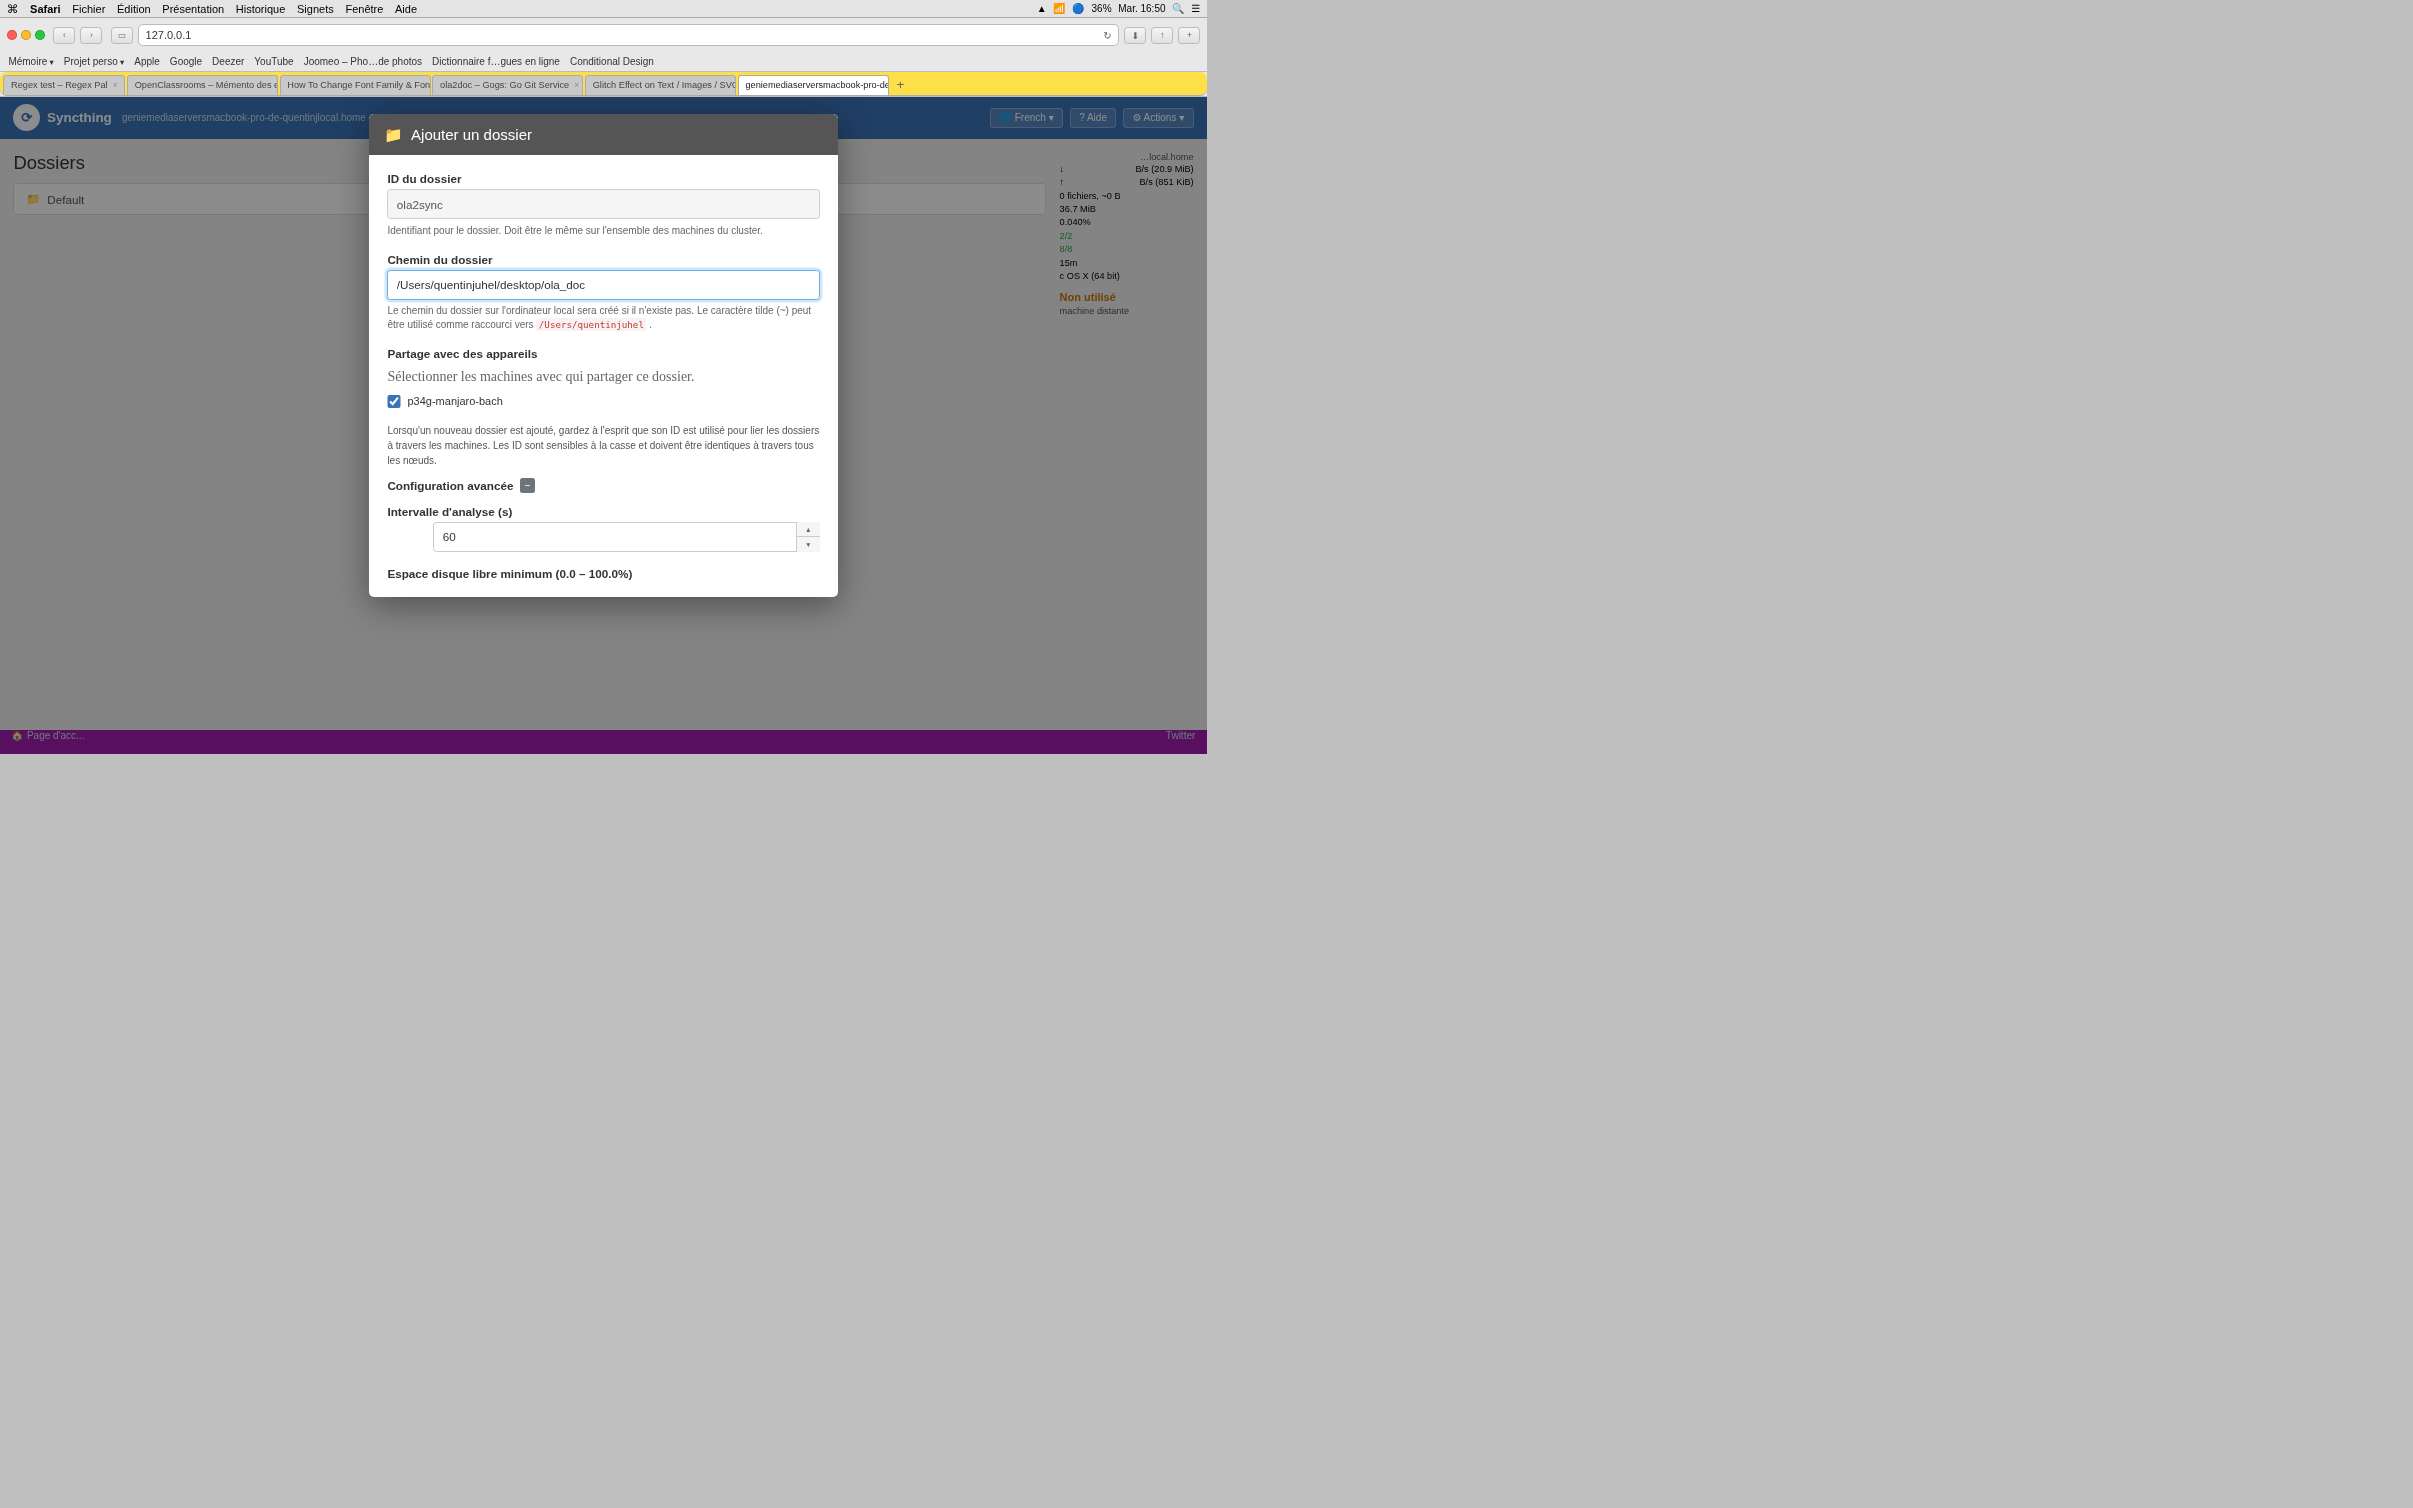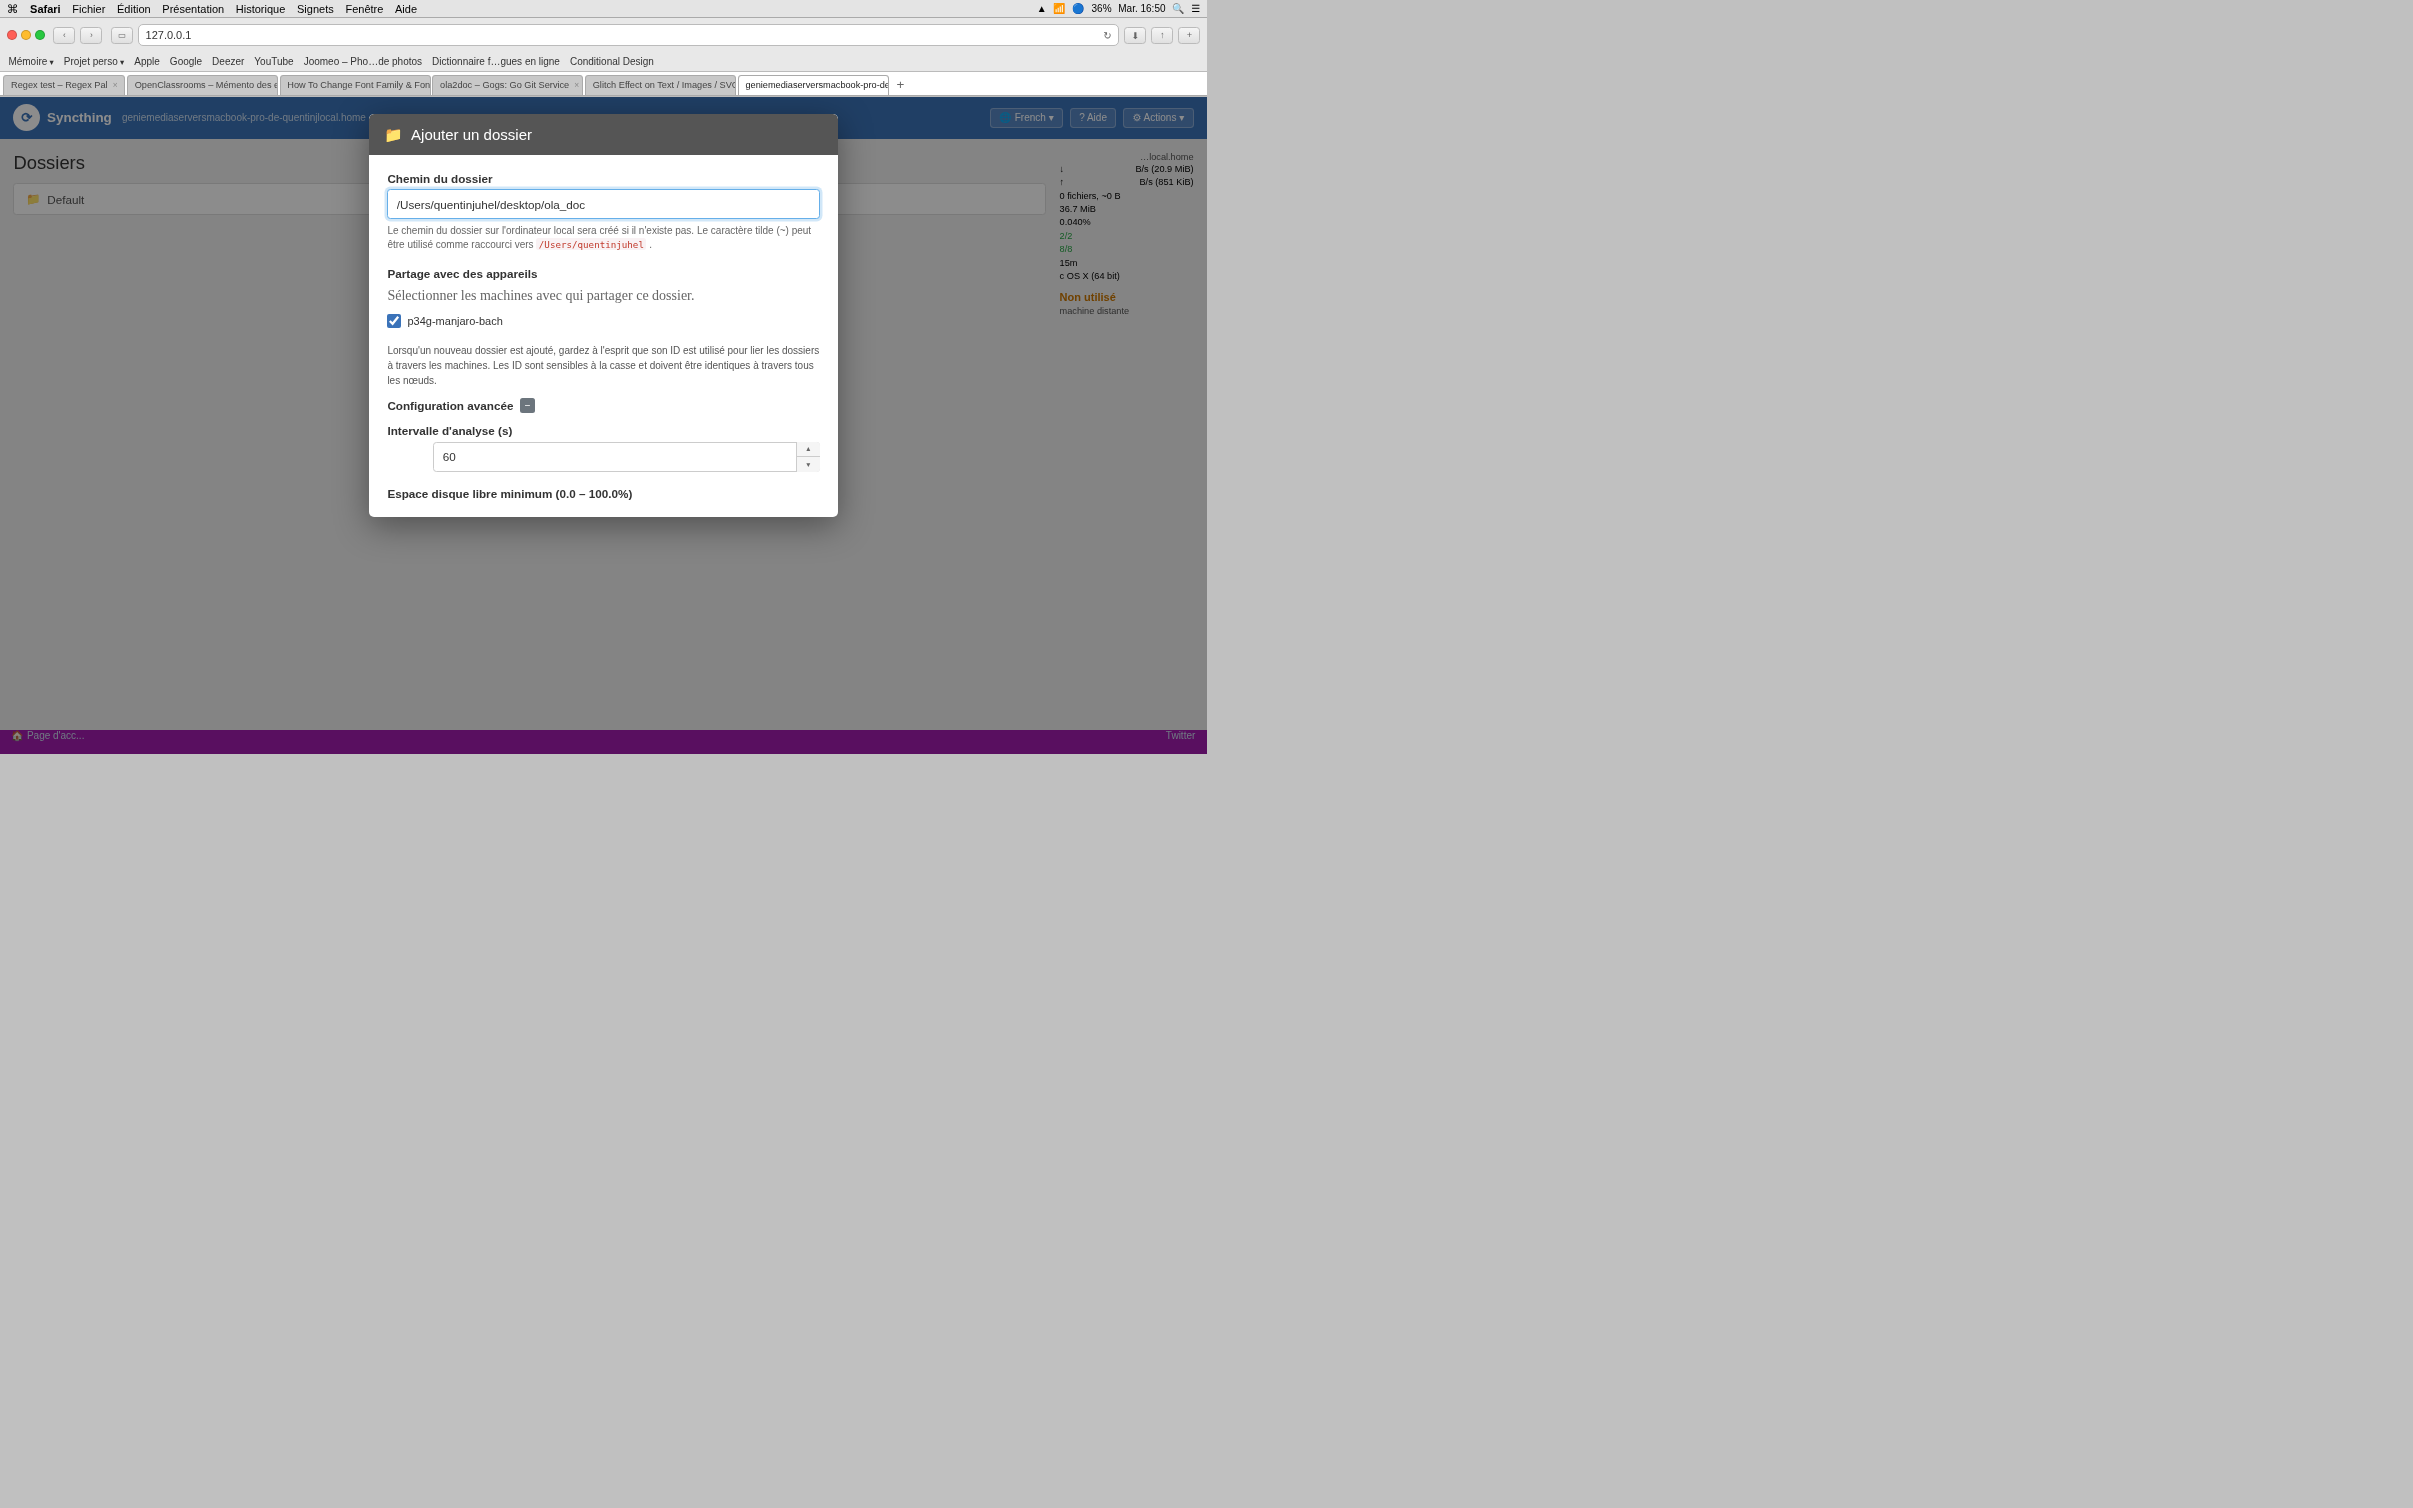--- a/index.html
+++ b/index.html
@@ -140,25 +140,26 @@
       font-size: 10px;
       color: #333;
     }
     .bookmark-item { cursor: pointer; white-space: nowrap; }
     .bookmark-item.with-arrow::after { content: ' ▾'; font-size: 8.4px; }
 
     
     .tabs-bar {
       display: flex;
       align-items: flex-end;
-      background: #ffffff;
+      background: #fde047;
       padding: 0 3.4px;
       height: 23.5px;
       border-bottom: 0.8px solid #aaa;
       overflow: hidden;
+      border-radius: 7px;
     }
     .tab {
       display: flex;
       align-items: center;
       height: 20px;
       padding: 0 6.7px;
       background: #c8c8c8;
       border: 0.8px solid #aaa;
       border-bottom: none;
       border-radius: 3.4px 3.4px 0 0;
@@ -626,20 +627,25 @@
     <div class="modal">
 
       <div class="modal-header">
         <span class="modal-header-icon">📁</span>
         <span class="modal-header-title">Ajouter un dossier</span>
       </div>
 
       <div class="modal-body">
 
 
+        <div class="form-group">
+          <label class="form-label">ID du dossier</label>
+          <input class="form-input readonly" type="text" readonly="" value="ola2sync" style="">
+          <div class="form-hint">Identifiant pour le dossier. Doit être le même sur l'ensemble des machines du cluster.</div>
+        </div>
 
         <div class="form-group">
           <label class="form-label">Chemin du dossier</label>
           <input class="form-input" type="text" style="border-color: rgb(102, 175, 233); box-shadow: rgba(102, 175, 233, 0.3) 0px 0px 0px 2.5px;" value="/Users/quentinjuhel/desktop/ola_doc">
           <div class="form-hint">
             <span>Le chemin du dossier sur l'ordinateur local sera créé si il n'existe pas. Le caractère tilde (~) peut être utilisé comme raccourci vers</span>
             <code>/Users/quentinjuhel</code>
             <span>.</span>
           </div>
         </div>

